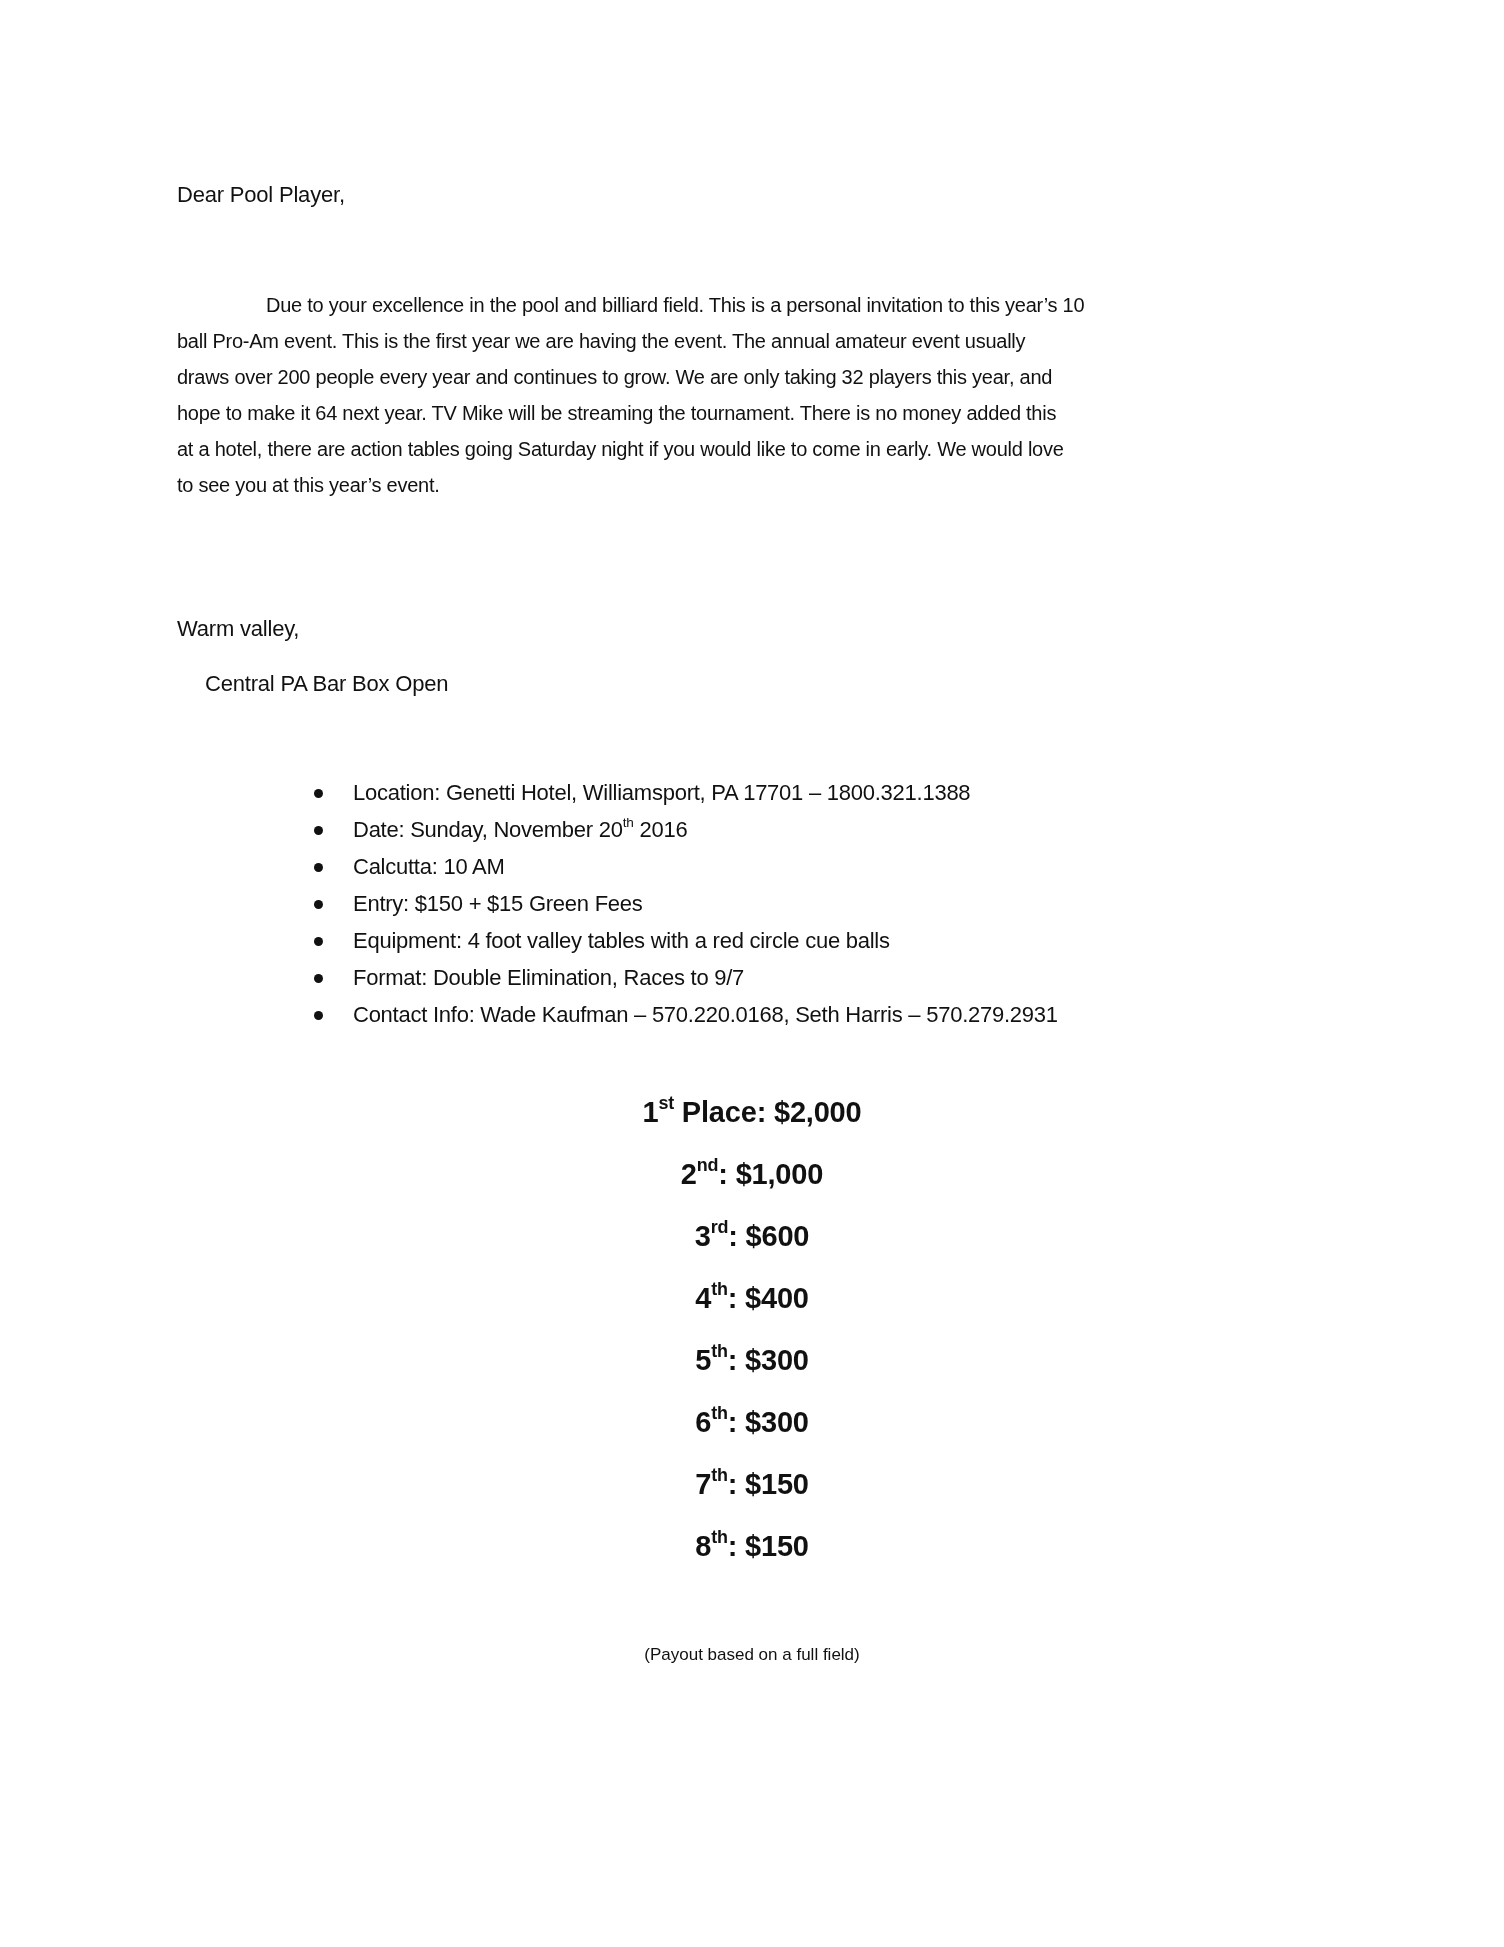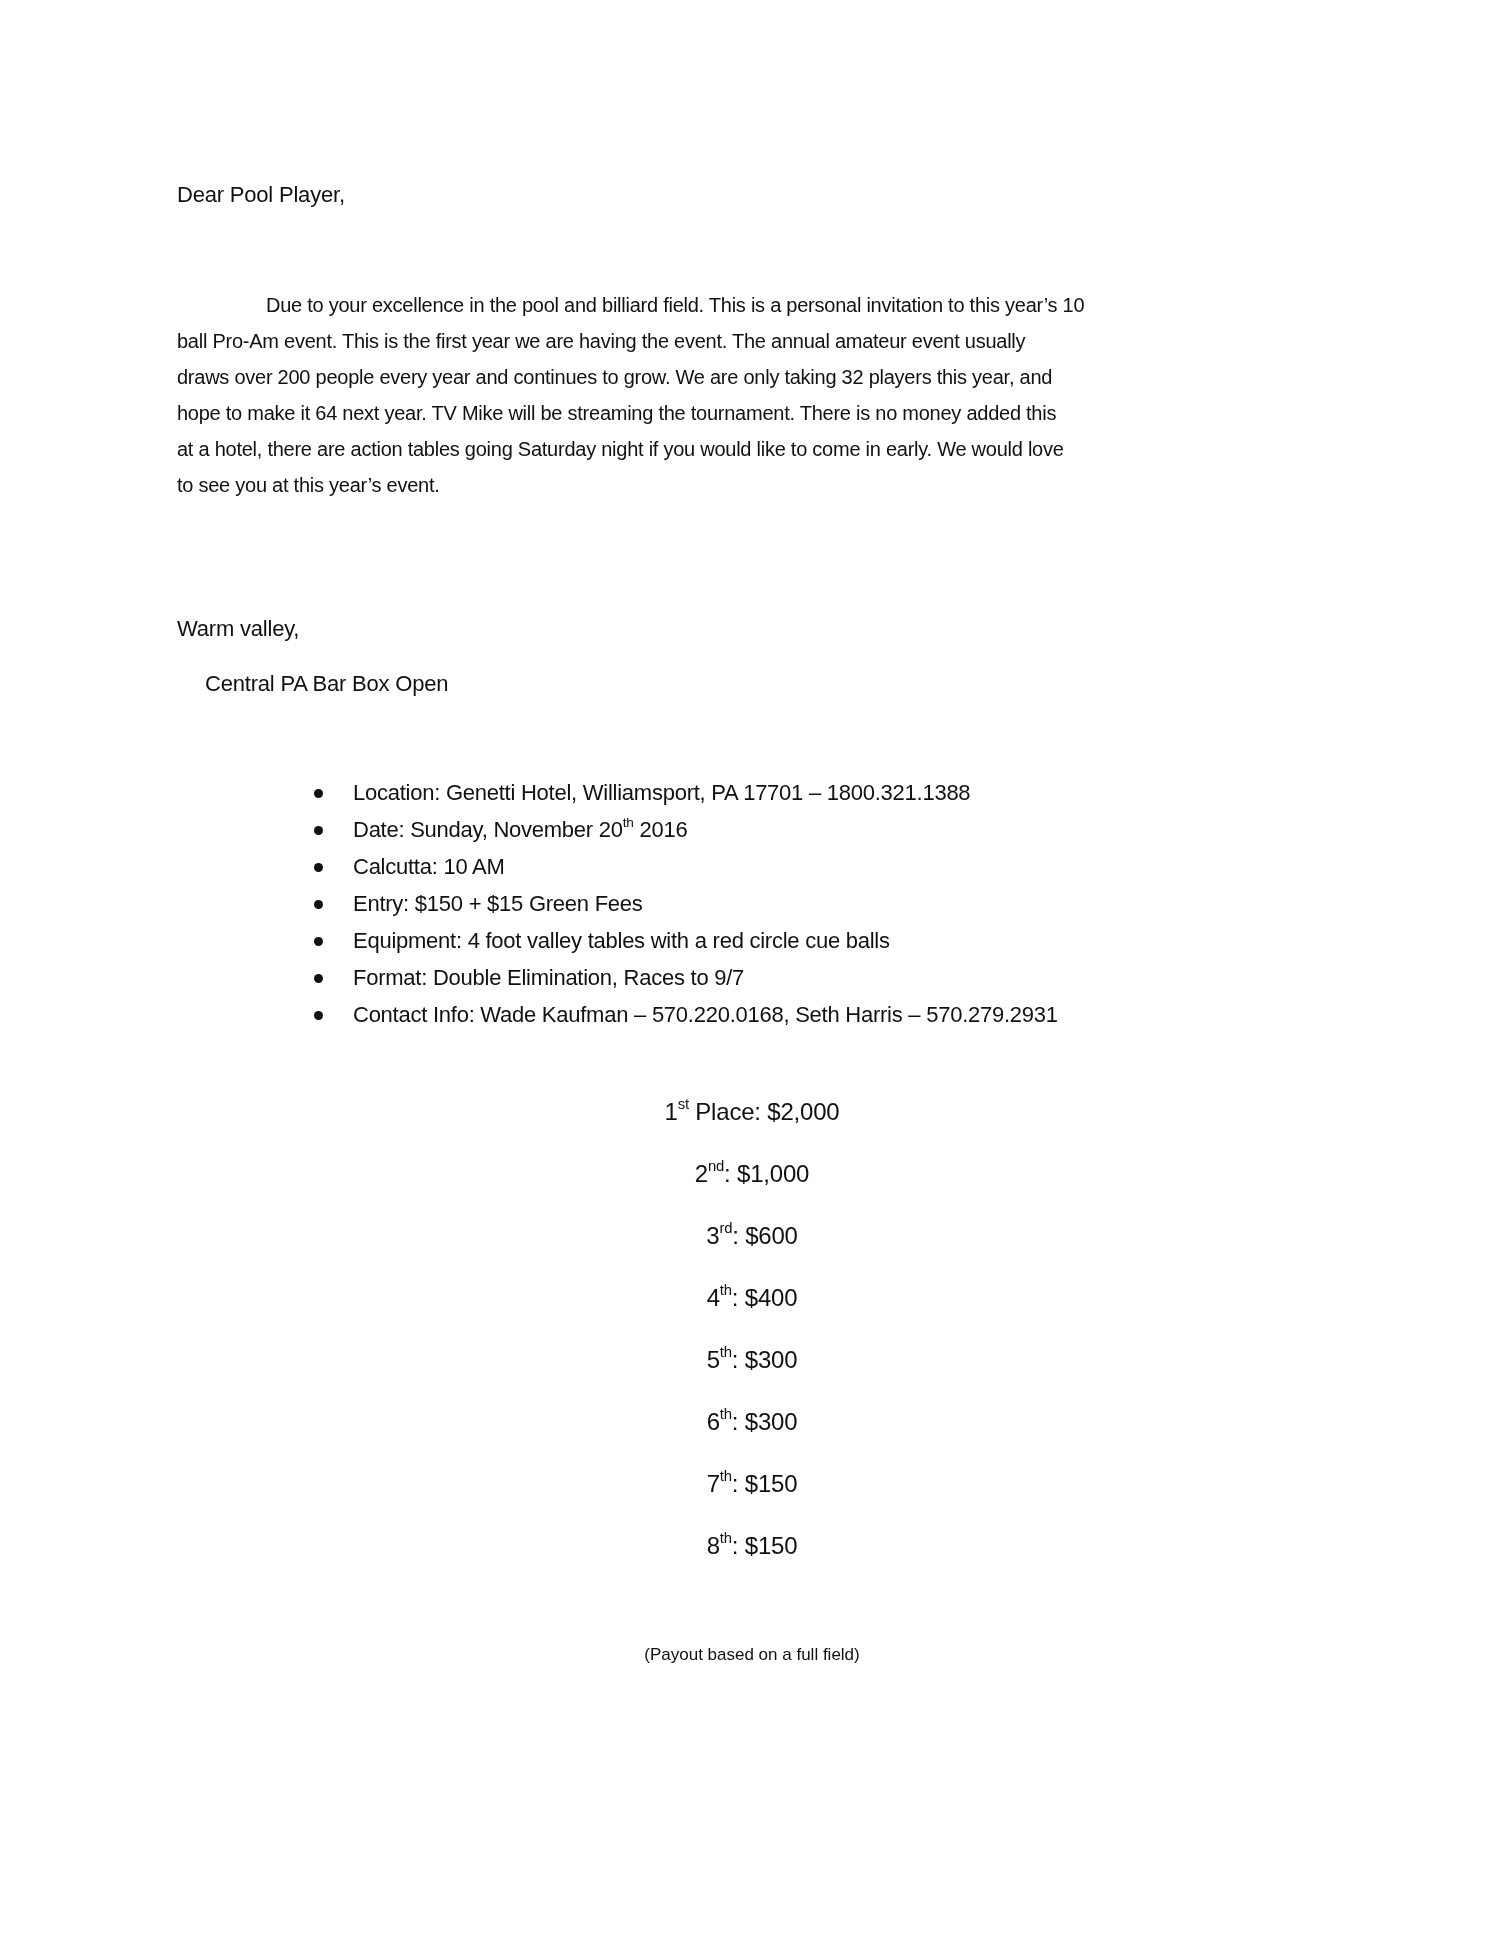--- a/index.html
+++ b/index.html
@@ -15,21 +15,21 @@
     .para .ln { display: block; white-space: nowrap; }
     .para .indent { padding-left: 89px; }
     .closing { left: 177px; top: 615px; }
     .signature { left: 177px; top: 670px; margin-left: 28px; }
     .bullets { position: absolute; left: 310px; top: 779px; margin: 0; padding: 0; list-style: none; }
     .bullets li { position: relative; height: 37px; line-height: 28px; font-size: 22px; white-space: nowrap; letter-spacing: -0.25px; }
     .bullets .dot { position: absolute; left: 4px; top: 10px; width: 9px; height: 9px; border-radius: 50%; background: #111; }
     .bullets .txt { position: absolute; left: 43px; top: 0; }
     sup { font-size: 0.62em; line-height: 0; position: relative; top: -0.15em; vertical-align: super; }
     .payouts { position: absolute; left: 0; top: 1090px; width: 1504px; text-align: center; }
-    .payouts .row { height: 62px; line-height: 44px; font-size: 24px; letter-spacing: -0.2px; }
+    .payouts .row { height: 62px; line-height: 44px; font-size: 29px; letter-spacing: -0.2px; font-weight: bold; }
     .note { position: absolute; left: 0; width: 1504px; top: 1641px; text-align: center; font-size: 17px; line-height: 28px; }
   </style>
 </head>
 <body>
 
 <div class="page">
   <div class="t salutation">Dear Pool Player,</div>
 
   <div class="para">
     <span class="ln indent">Due to your excellence in the pool and billiard field. This is a personal invitation to this year’s 10</span>

